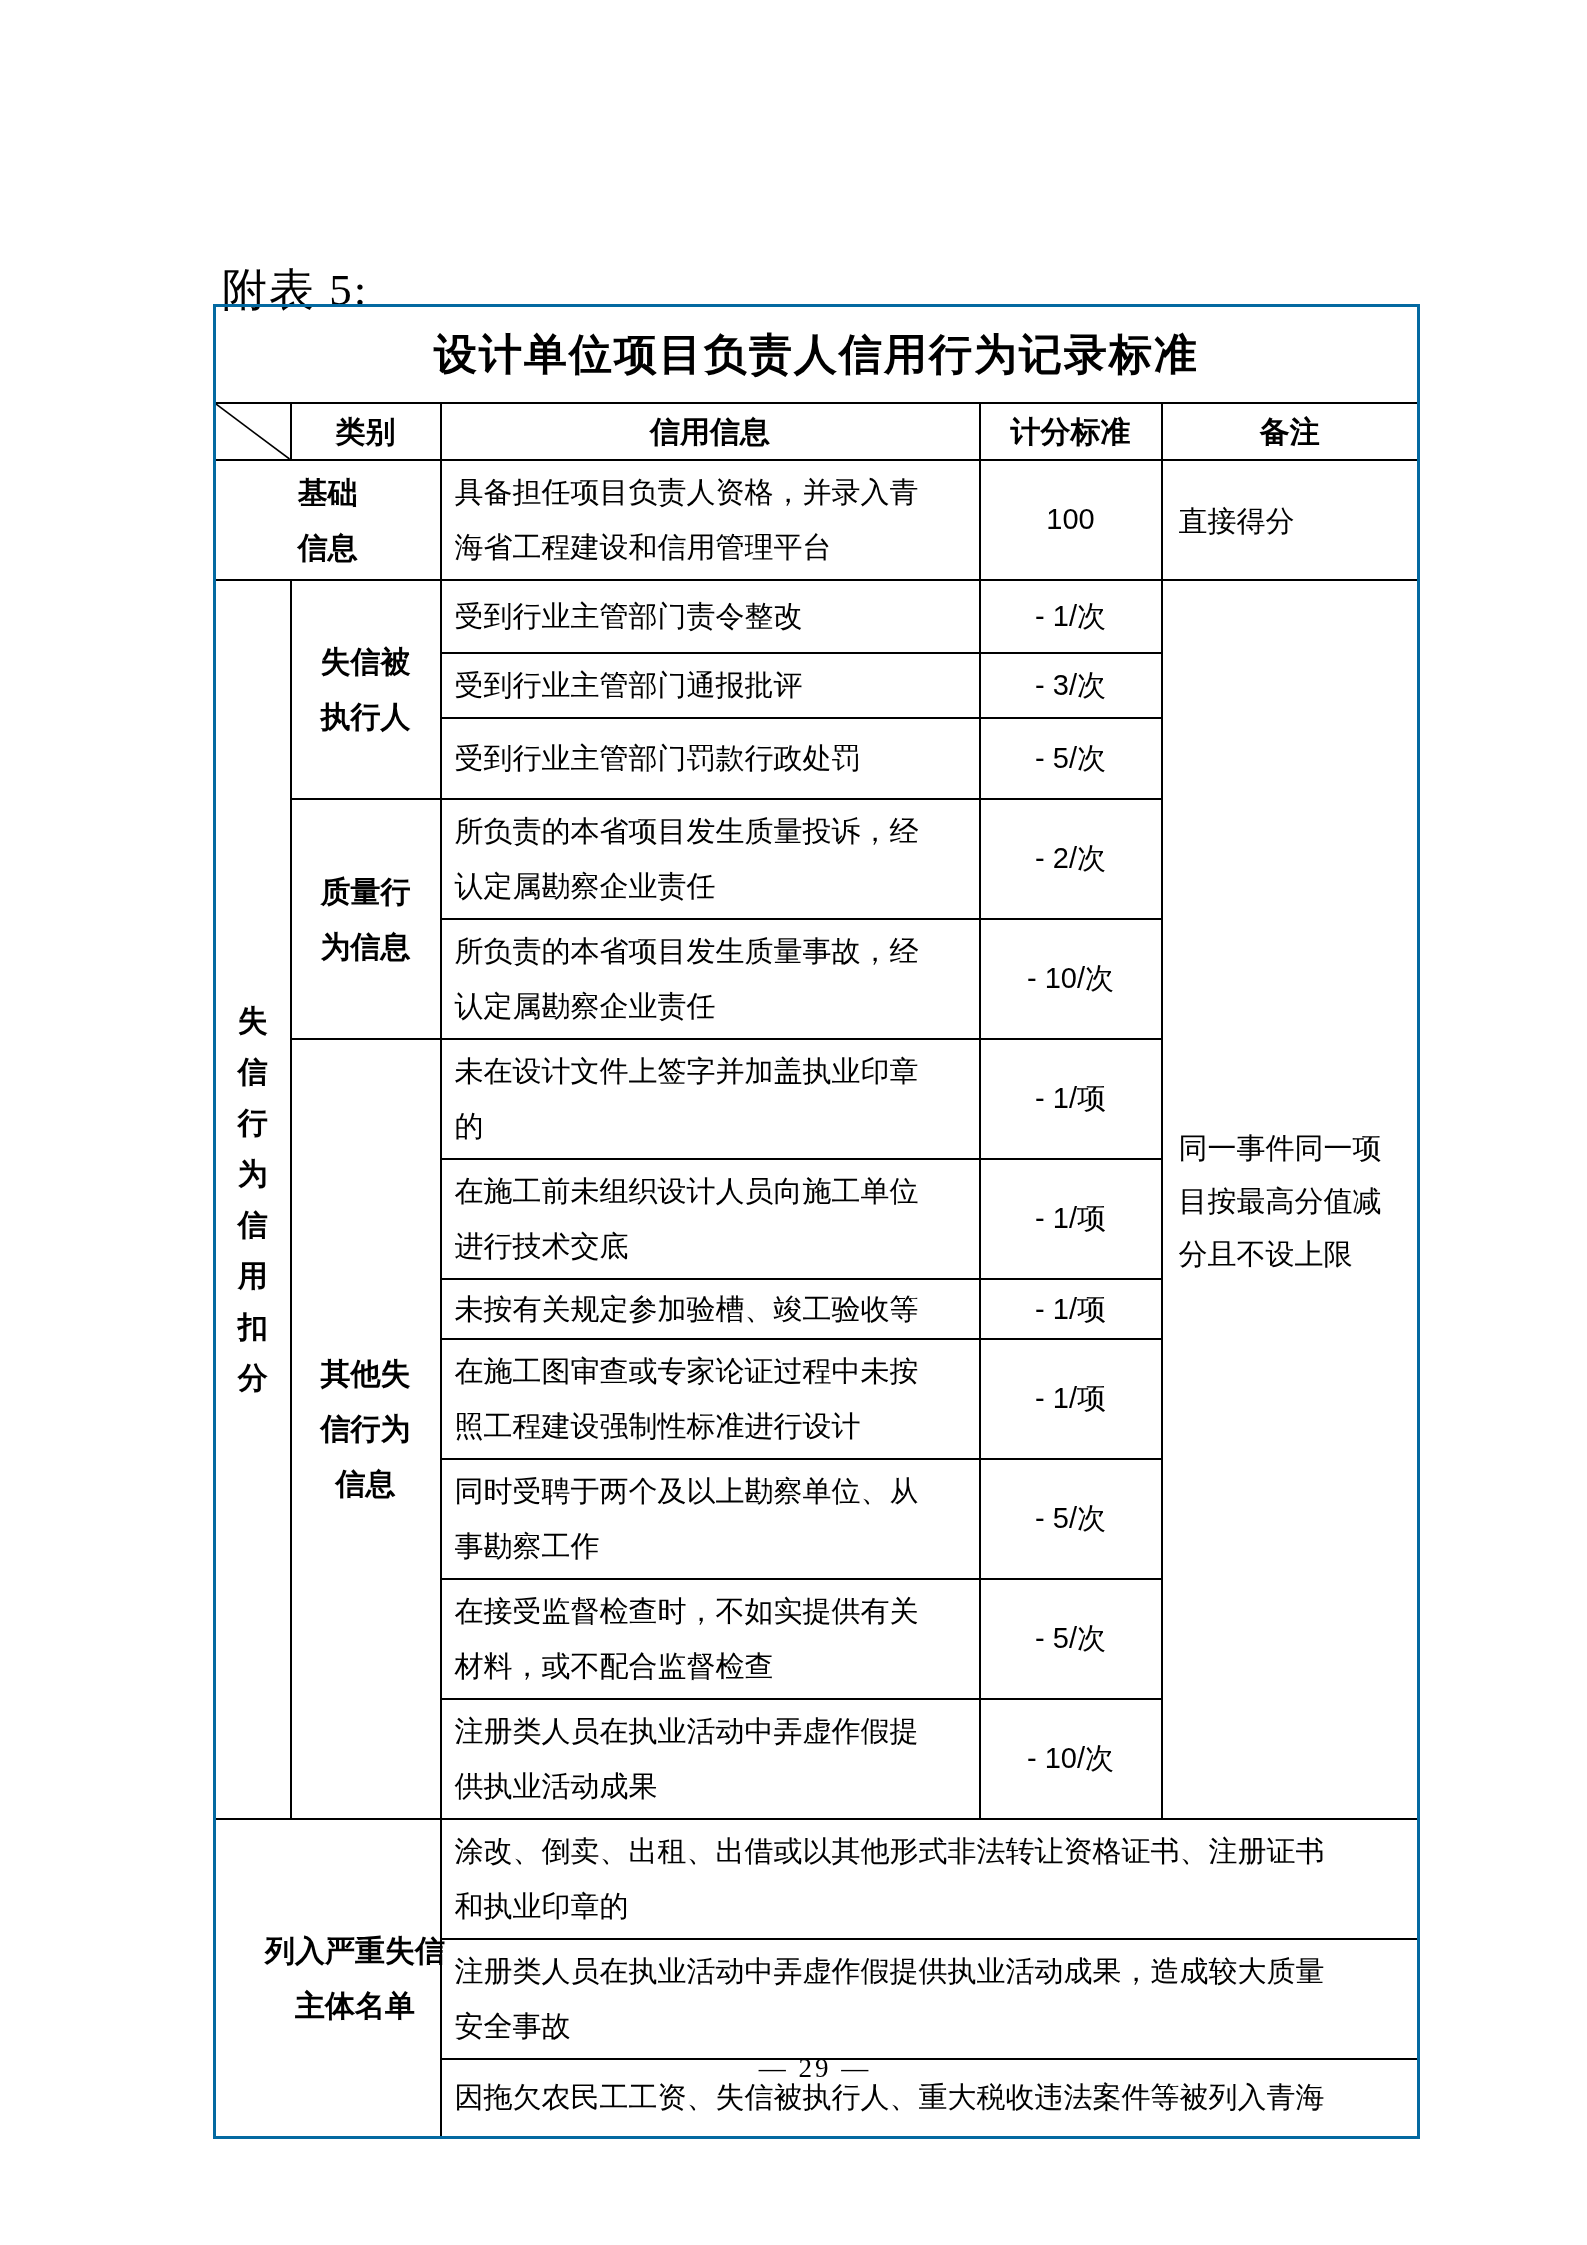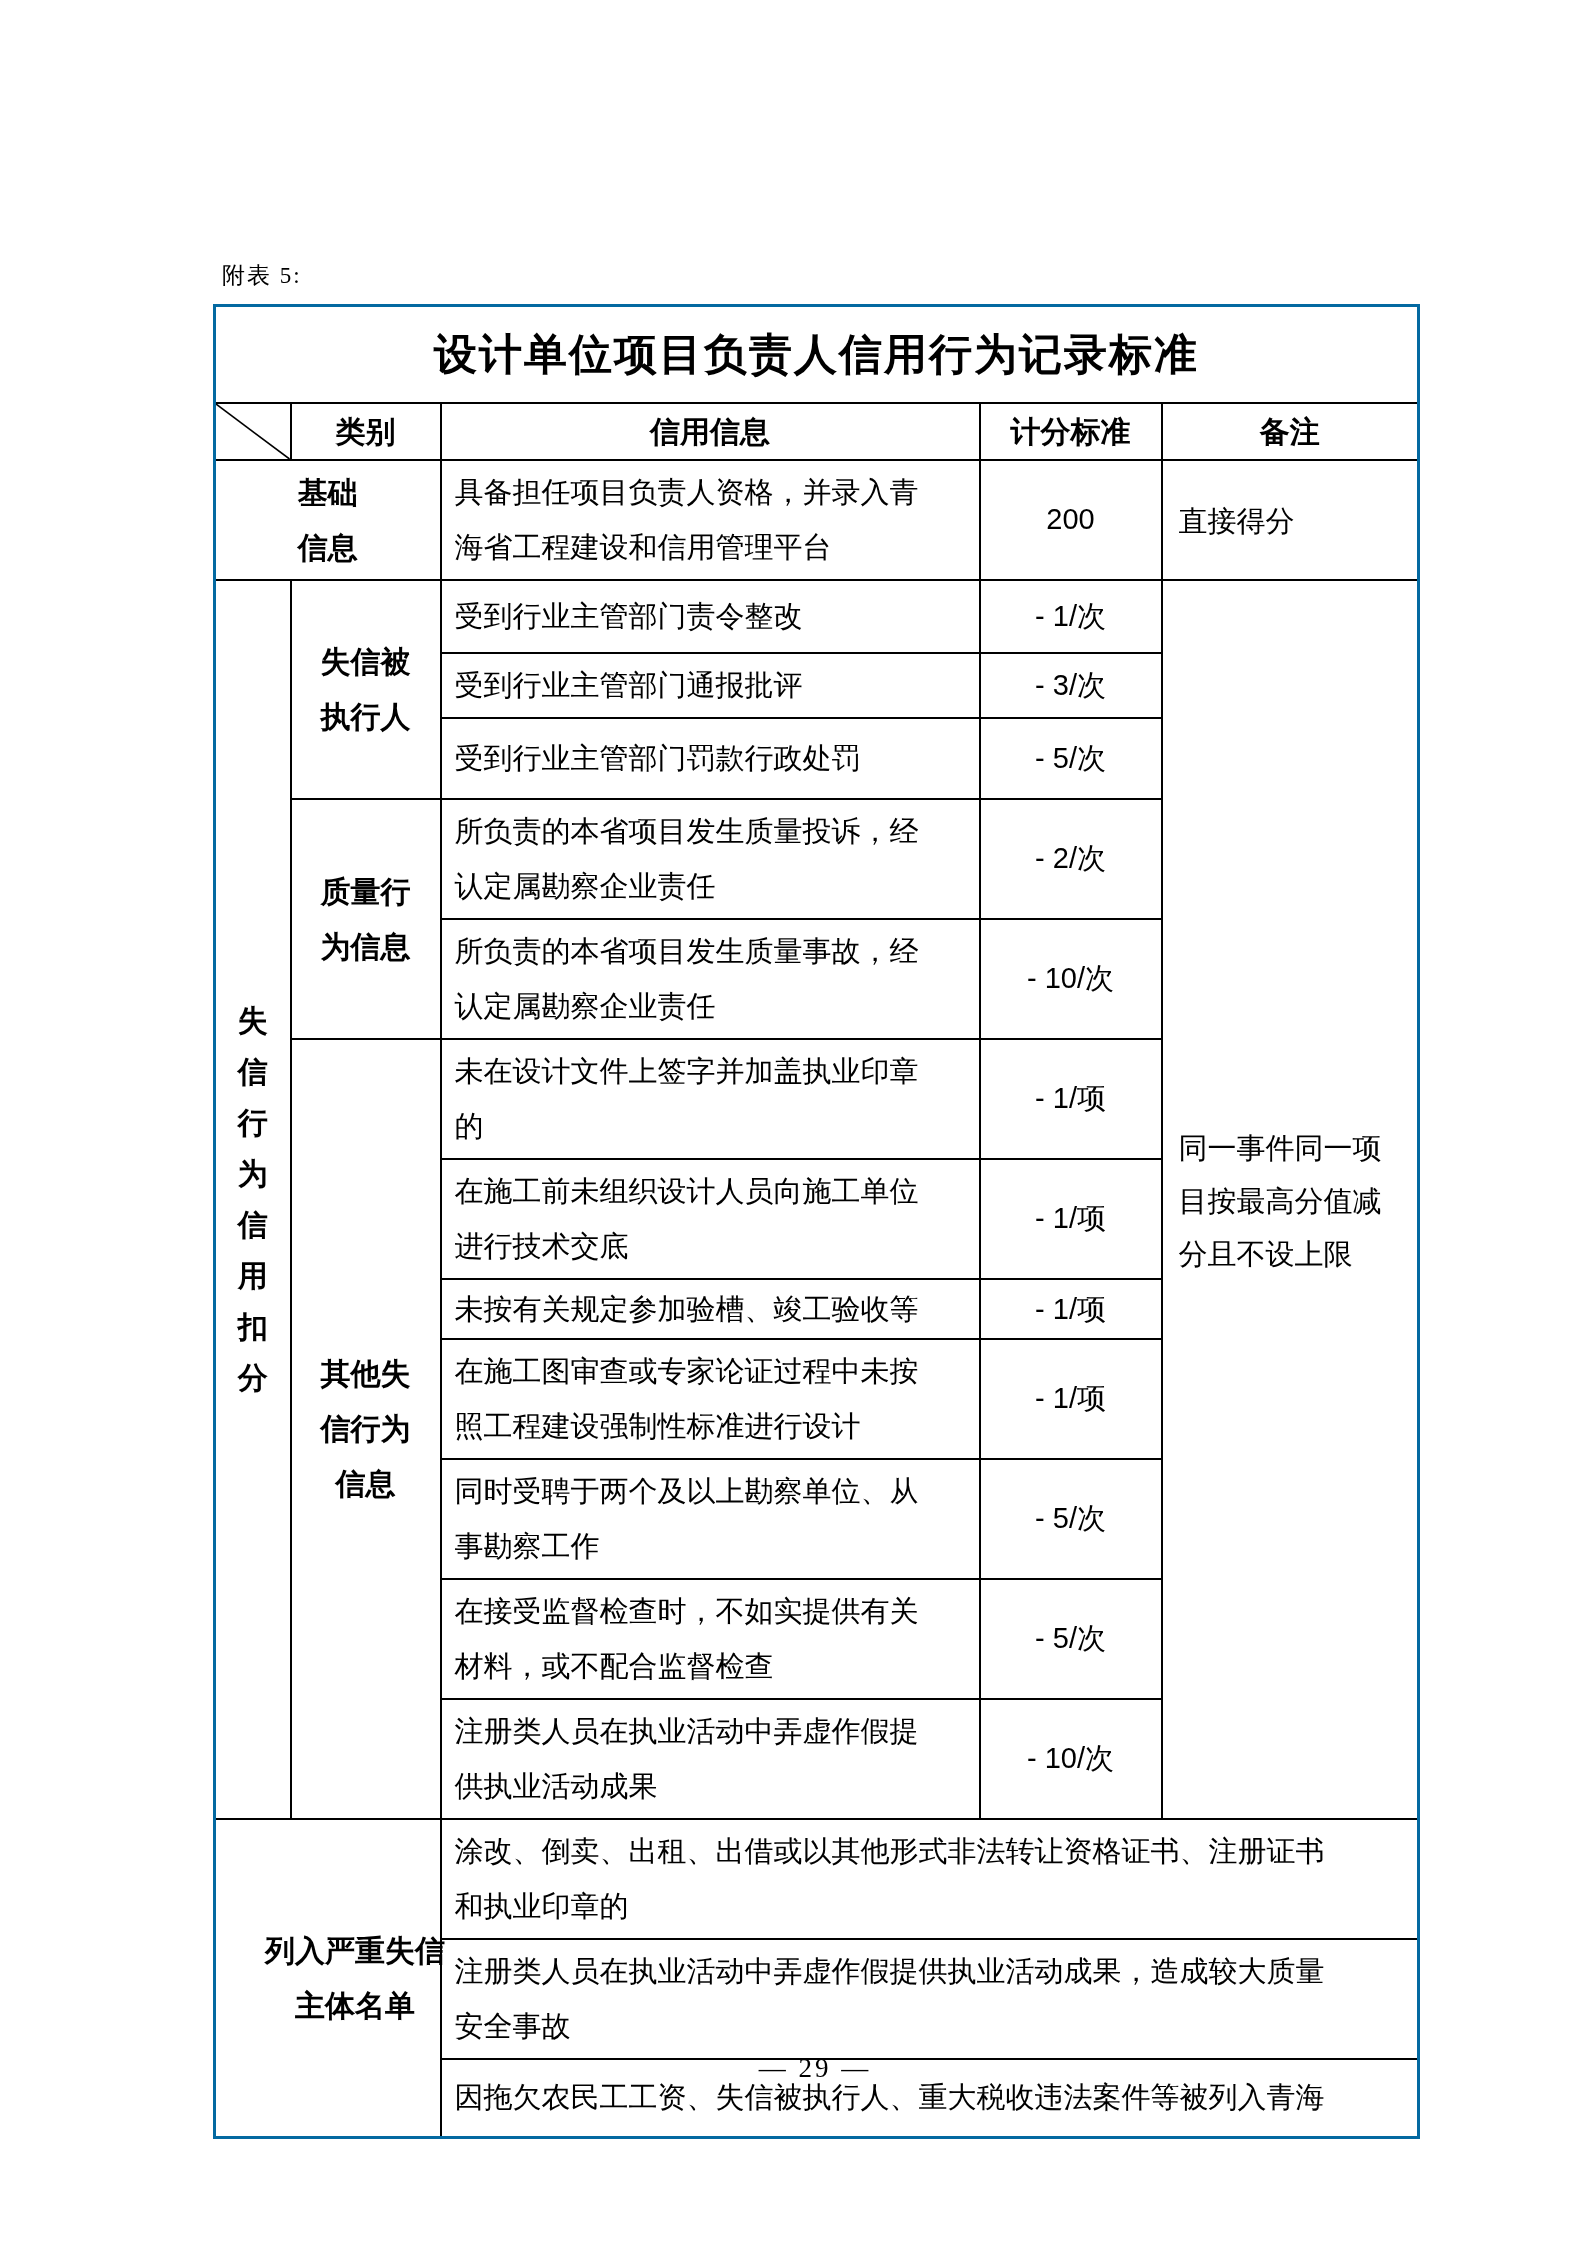--- a/index.html
+++ b/index.html
@@ -6,21 +6,21 @@
   html, body { background: #ffffff; }
   body {
     width: 1587px; height: 2245px;
     position: relative;
     font-family: "Liberation Sans", "DejaVu Sans", sans-serif;
     color: #000;
   }
   .caption {
     position: absolute; left: 222px; top: 260px;
     font-family: "Liberation Serif", "DejaVu Serif", serif;
-    font-size: 23px; letter-spacing: 2px;
+    font-size: 45px; letter-spacing: 2px;
   }
   table.credit-table {
     position: absolute; left: 213px; top: 304px;
     width: 1204px;
     border-collapse: collapse; table-layout: fixed;
     border: 3px solid #0369a1;
   }
   td {
     border: 2px solid #000;
     vertical-align: middle;
@@ -87,21 +87,21 @@
     <td class="header-cell">信用信息</td>
     <td class="header-cell">计分标准</td>
     <td class="header-cell">备注</td>
   </tr>
 
   <tr style="height:115px">
     <td class="cat-cell" colspan="2">
       <span class="label-box w2">基础信息</span>
     </td>
     <td class="info-cell">具备担任项目负责人资格，并录入青海省工程建设和信用管理平台</td>
-    <td class="score-cell">200</td>
+    <td class="score-cell">100</td>
     <td class="remark-cell">直接得分</td>
   </tr>
 
   <tr style="height:73px">
     <td class="side-cell" rowspan="12">
       <span class="side-label">失信行为信用扣分</span>
     </td>
     <td class="cat-cell" rowspan="3">
       <span class="label-box w3">失信被执行人</span>
     </td>

